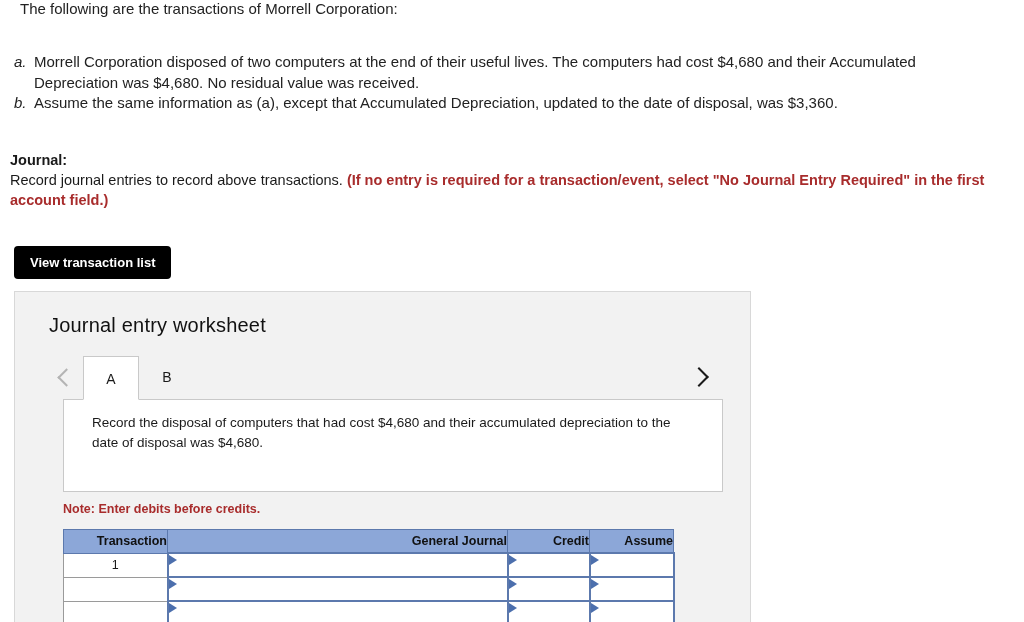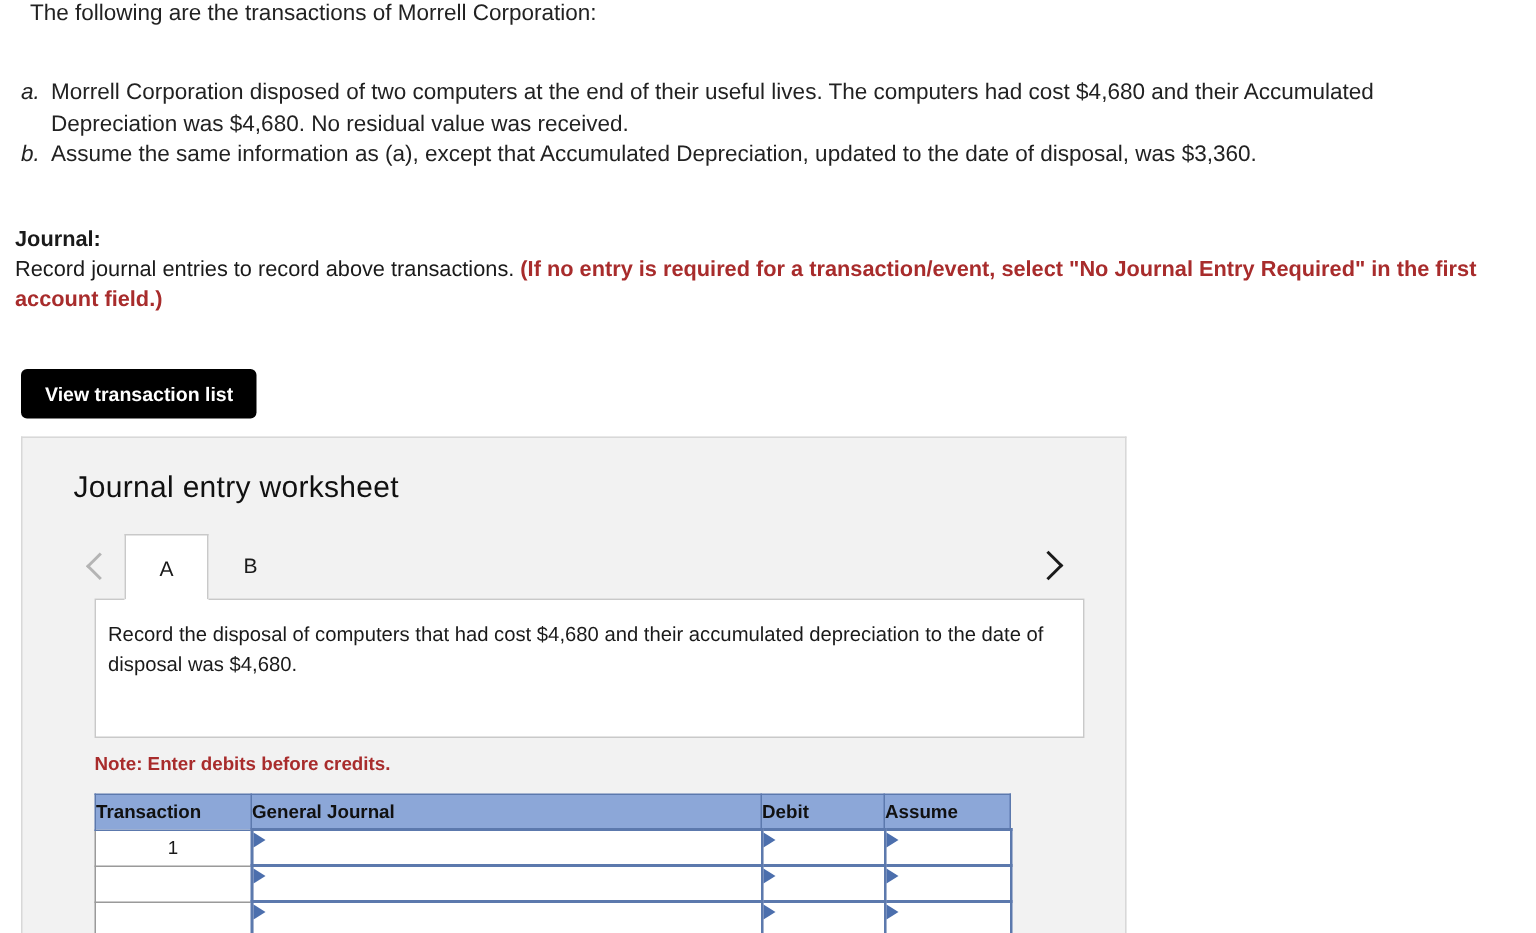--- a/index.html
+++ b/index.html
@@ -181,21 +181,21 @@
 
   
   .desc-box {
     position: relative;
     margin: 0 0 0 48px;
     width: 660px;
     height: 93px;
     background: #ffffff;
     border: 1px solid #c9c9c9;
     box-sizing: border-box;
-    padding: 13px 8px;
+    padding: 13px 28px;
     z-index: 1;
   }
   .desc-text {
     font-size: 13.5px;
     line-height: 20px;
     color: #1a1a1a;
     margin: 0;
   }
 
   
@@ -213,21 +213,21 @@
     width: 610px;
     table-layout: fixed;
     font-size: 12.5px;
   }
   .journal-table th {
     background: #8ca7d8;
     border: 1px solid #5c79ad;
     color: #111;
     font-weight: bold;
     height: 22px;
-    text-align: left;
+    text-align: right;
     font-size: 12.5px;
     padding: 0;
   }
   .col-transaction { width: 104px; }
   .col-journal     { width: 340px; }
   .col-debit       { width: 82px;  }
   .col-credit      { width: 84px;  }
 
   .journal-table td {
     height: 24px;
@@ -309,21 +309,21 @@
     <colgroup>
       <col class="col-transaction">
       <col class="col-journal">
       <col class="col-debit">
       <col class="col-credit">
     </colgroup>
     <thead>
       <tr>
         <th>Transaction</th>
         <th>General Journal</th>
-        <th>Debit</th>
+        <th>Credit</th>
         <th>Assume</th>
       </tr>
     </thead>
     <tbody>
       <tr>
         <td class="cell-transaction">1</td>
         <td class="cell-input"></td>
         <td class="cell-input"></td>
         <td class="cell-input"></td>
       </tr>

